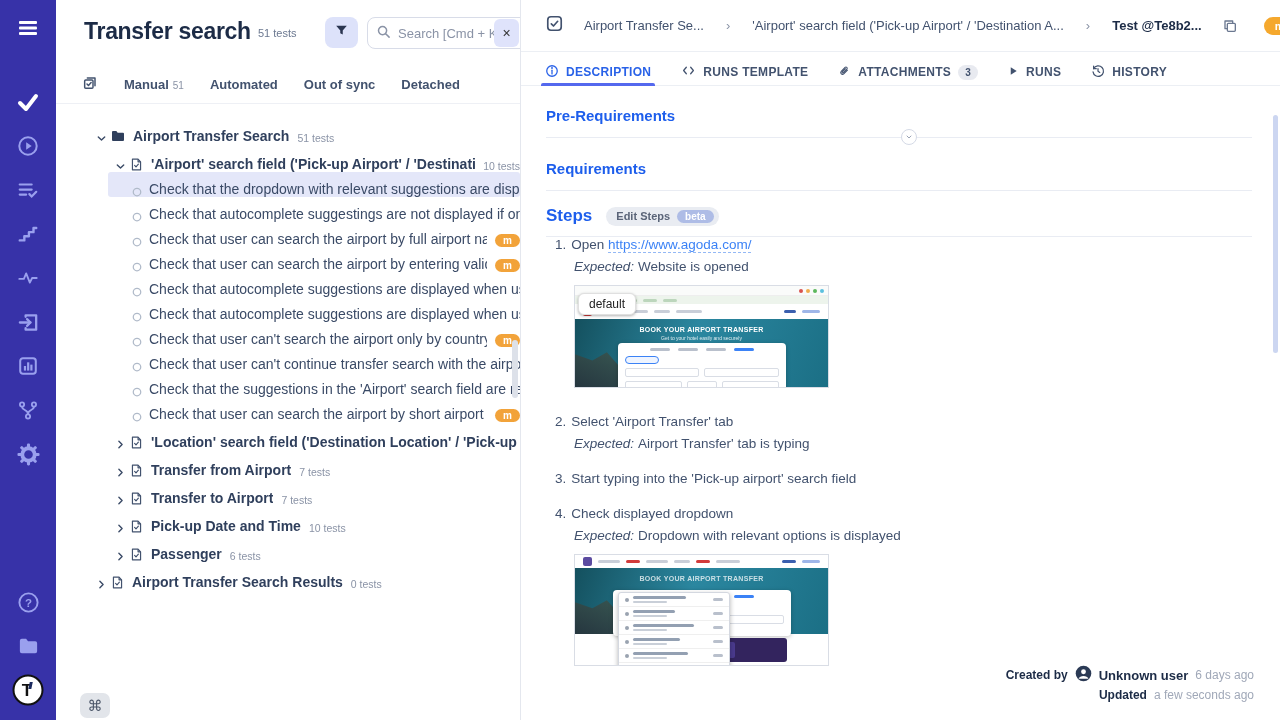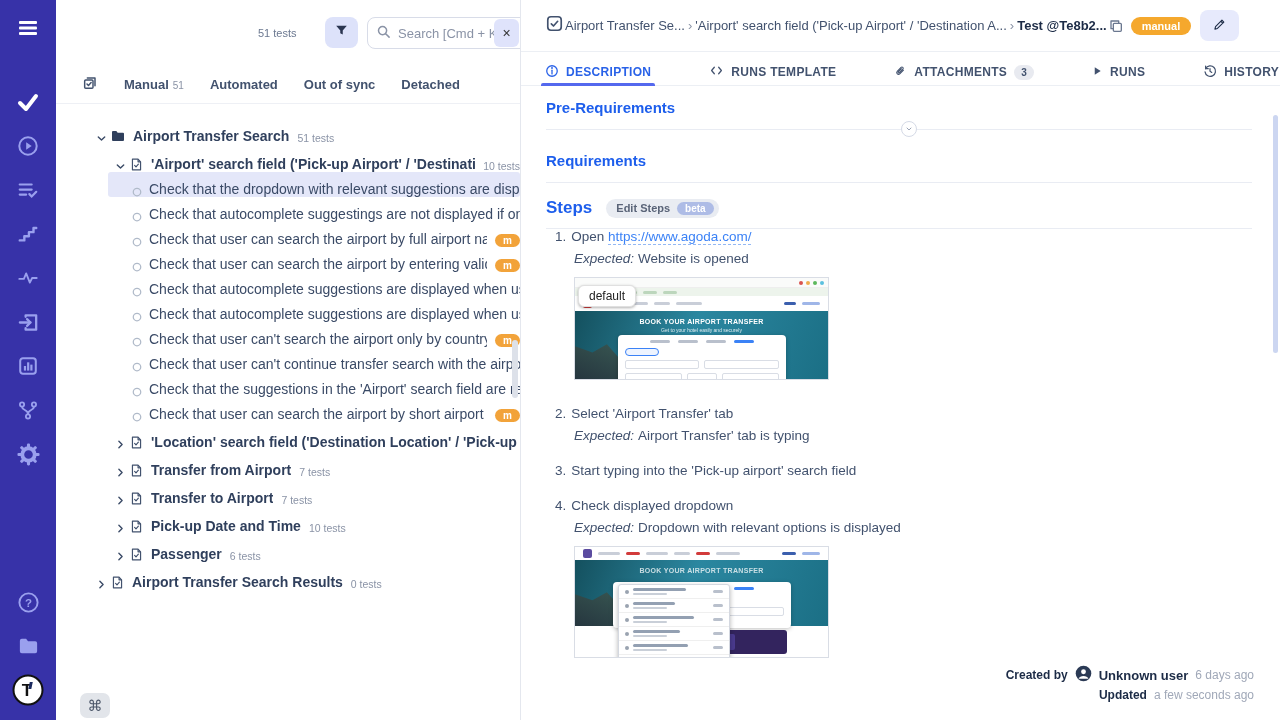--- a/index.html
+++ b/index.html
@@ -41,35 +41,35 @@
   .tree-row.lvl0 { padding-left:36px; }
   .tree-row.lvl1 { padding-left:55px; }
   .tree-row.case { margin-left:52px; padding-left:24px; border-radius:3px; height:25px; }
   .tree-row.case.selected { background:#e4e7f9; }
   .mbadge { margin-left:8px; background:#f2a33a; color:#fff; font-size:10px; font-weight:700; padding:1px 8px; border-radius:9px; flex:none; }
   #lp-scrollbar { position:absolute; right:2px; top:340px; width:6px; height:58px; background:#dde1e9; border-radius:3px; }
   #cmd-chip { position:absolute; left:24px; bottom:2px; width:30px; height:25px; border-radius:7px; background:#e2e5ea; color:#4a5568; font-size:15px; display:flex; align-items:center; justify-content:center; cursor:pointer; }
 
   
   #detail-panel { position:absolute; left:520px; top:0; width:760px; height:720px; background:#fff; border-left:1px solid #e4e7ee; }
-  #dp-header { height:52px; display:flex; align-items:center; padding:0 14px 0 24px; gap:1px; border-bottom:1px solid #eceff4; }
+  #dp-header { height:52px; display:flex; align-items:center; padding:0 14px 0 24px; gap:20px; border-bottom:1px solid #eceff4; }
   .crumb { font-size:13px; color:#42526e; white-space:nowrap; cursor:pointer; }
   .crumb-sep { color:#8a93a6; font-size:13px; margin:0 2px; }
   .crumb.last { font-weight:700; color:#1c2b46; }
   #dp-copy { display:flex; cursor:pointer; }
   #badge-manual { background:#f5a82d; color:#fff; font-size:11px; font-weight:700; padding:3px 11px; border-radius:11px; margin-left:6px; }
   .hdr-btn { background:#e7eafc; border-radius:8px; height:31px; display:flex; align-items:center; justify-content:center; color:#1c2b46; cursor:pointer; }
   #btn-edit { padding:0 13px; gap:7px; font-size:13px; font-weight:700; margin-left:8px; }
-  #dp-tabs { height:34px; display:flex; align-items:flex-start; padding-left:24px; gap:58px; border-bottom:1px solid #eceff4; }
+  #dp-tabs { height:34px; display:flex; align-items:flex-start; padding-left:24px; gap:30px; border-bottom:1px solid #eceff4; }
   .dp-tab { display:flex; align-items:center; gap:7px; font-size:12px; font-weight:700; letter-spacing:0.3px; color:#42526e; padding-top:6px; height:34px; cursor:pointer; position:relative; white-space:nowrap; }
   .dp-tab.active { color:#2962e8; }
   .dp-tab.active::after { content:""; position:absolute; left:-4px; right:-4px; bottom:0; height:3px; background:#5468ee; border-radius:2px 2px 0 0; }
   .tab-cnt { background:#e8eaf0; color:#42526e; font-size:10px; font-weight:700; border-radius:8px; padding:2px 7px; }
 
-  #dp-content { position:absolute; left:0; top:87px; right:0; bottom:40px; padding:12px 28px 0 25px; overflow:hidden; }
+  #dp-content { position:absolute; left:0; top:87px; right:0; bottom:40px; padding:20px 28px 0 25px; overflow:hidden; }
   .sec-h { font-size:15px; font-weight:700; color:#1d5eec; }
   .rule { position:relative; height:1px; background:#e9ecf3; margin:13px 0 0 0; }
   .rule .toggle { position:absolute; left:355px; top:-8px; width:16px; height:16px; border:1px solid #d5dae6; border-radius:50%; background:#fff; display:flex; align-items:center; justify-content:center; cursor:pointer; }
   #steps-row { margin-top:15px; display:flex; align-items:center; gap:14px; }
   #steps-row .sec-h { font-size:17px; }
   #edit-steps { background:#e9ecf2; border-radius:12px; padding:3px 5px 3px 10px; display:flex; align-items:center; gap:7px; font-size:11px; font-weight:700; color:#5a6478; cursor:pointer; }
   #beta-pill { background:#aebce6; color:#fff; font-size:10px; font-weight:700; border-radius:9px; padding:1px 8px; }
 
   #steps-list { padding-left:9px; }
   .step { margin-bottom:10px; }
@@ -235,20 +235,21 @@
             <circle cx="16" cy="16" r="14.5" fill="#fff" stroke="#111" stroke-width="2"></circle>
             <text x="15" y="22" text-anchor="middle" font-size="17" font-weight="bold" fill="#111" font-family="Liberation Sans, sans-serif">T</text>
             <rect x="19.5" y="8" width="3" height="7" fill="#1b2a5e" transform="skewX(-12)"></rect>
           </svg>
       </div>
     </div>
   </nav>
 
   <section id="left-panel">
     <div id="lp-header">
+      <div id="lp-title">Transfer search</div>
       <div id="lp-count">51 tests</div>
       <div id="lp-filter">
         <span><svg width="15" height="15" viewBox="0 0 24 24">
               <path d="M3.5 4.5 h17 l-6.5 7.5 v6.5 l-4-2.2 v-4.3 z" fill="#2a3550"></path>
             </svg></span>
       </div>
       <div id="lp-search">
         <span><svg width="15" height="15" viewBox="0 0 24 24">
               <g stroke="#8a93a6" stroke-width="2.4" fill="none" stroke-linecap="round">
                 <circle cx="10.5" cy="10.5" r="6.5"></circle>

